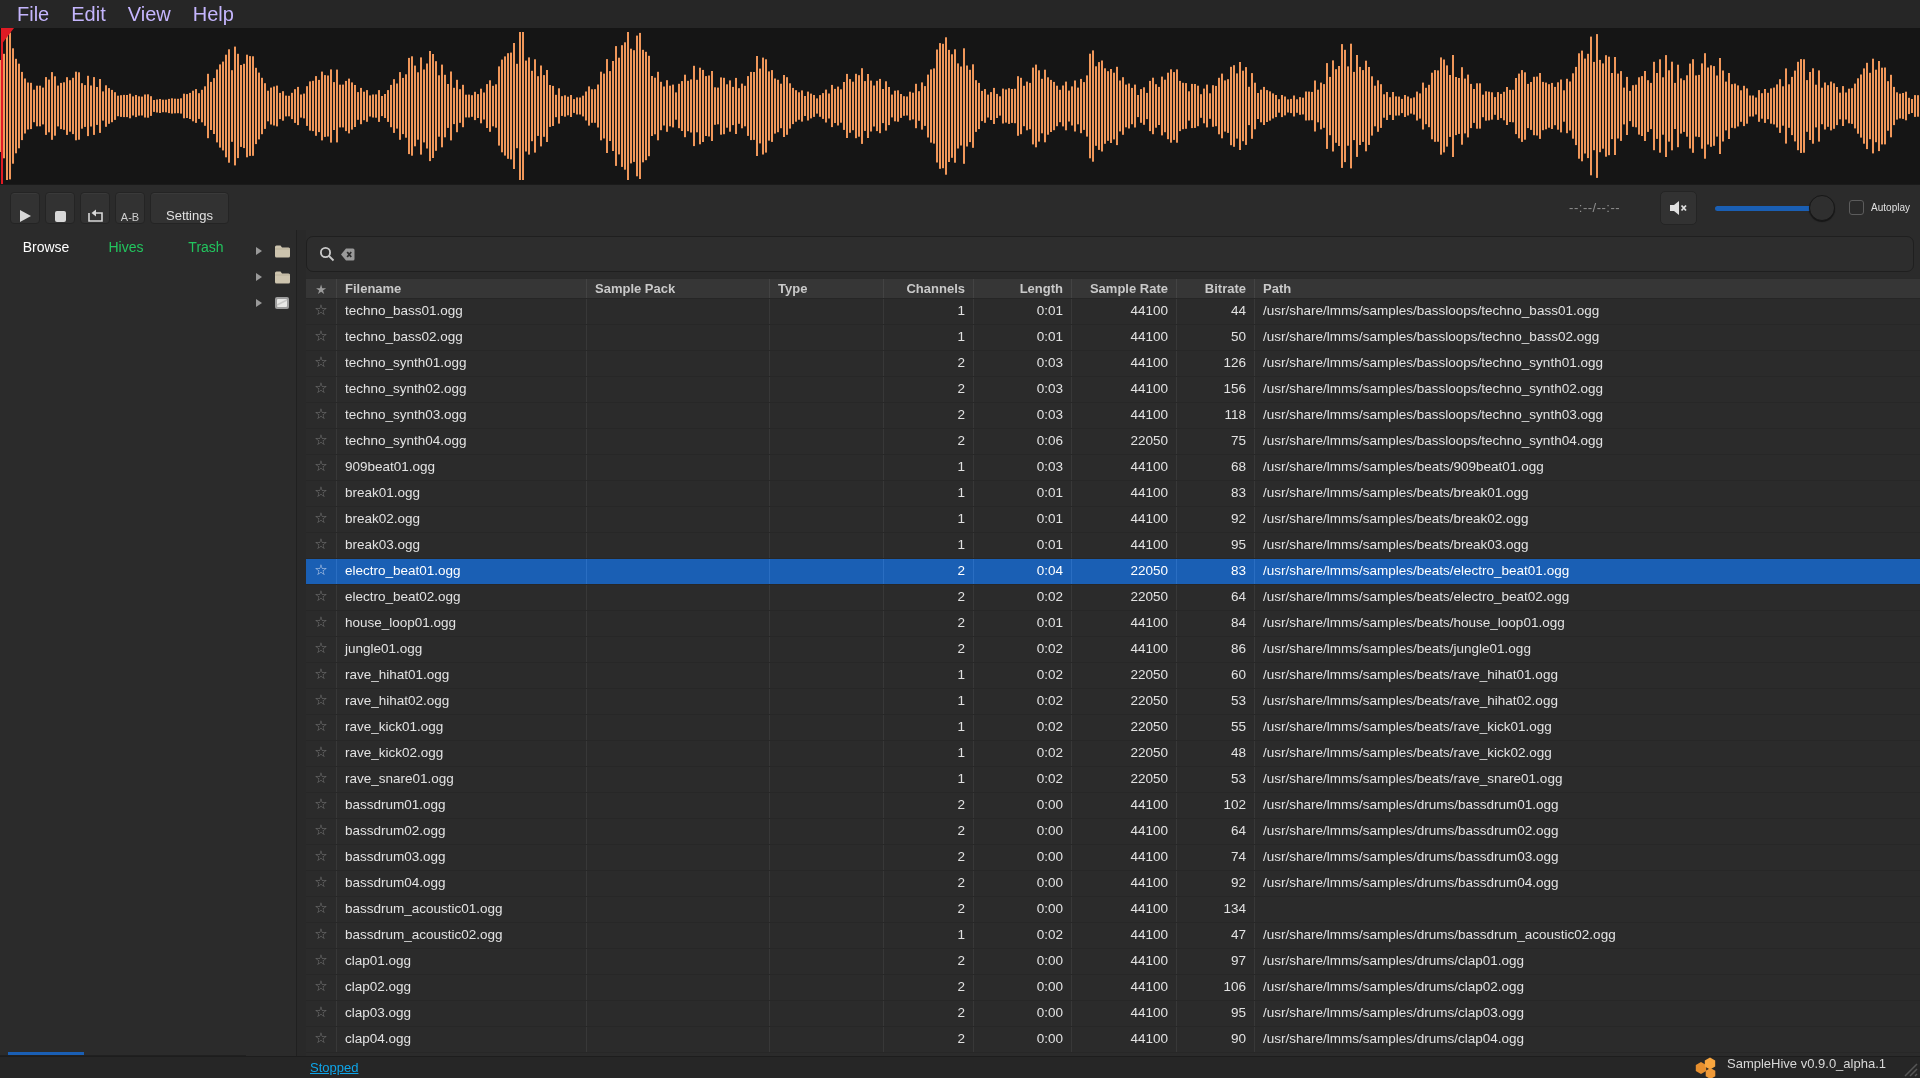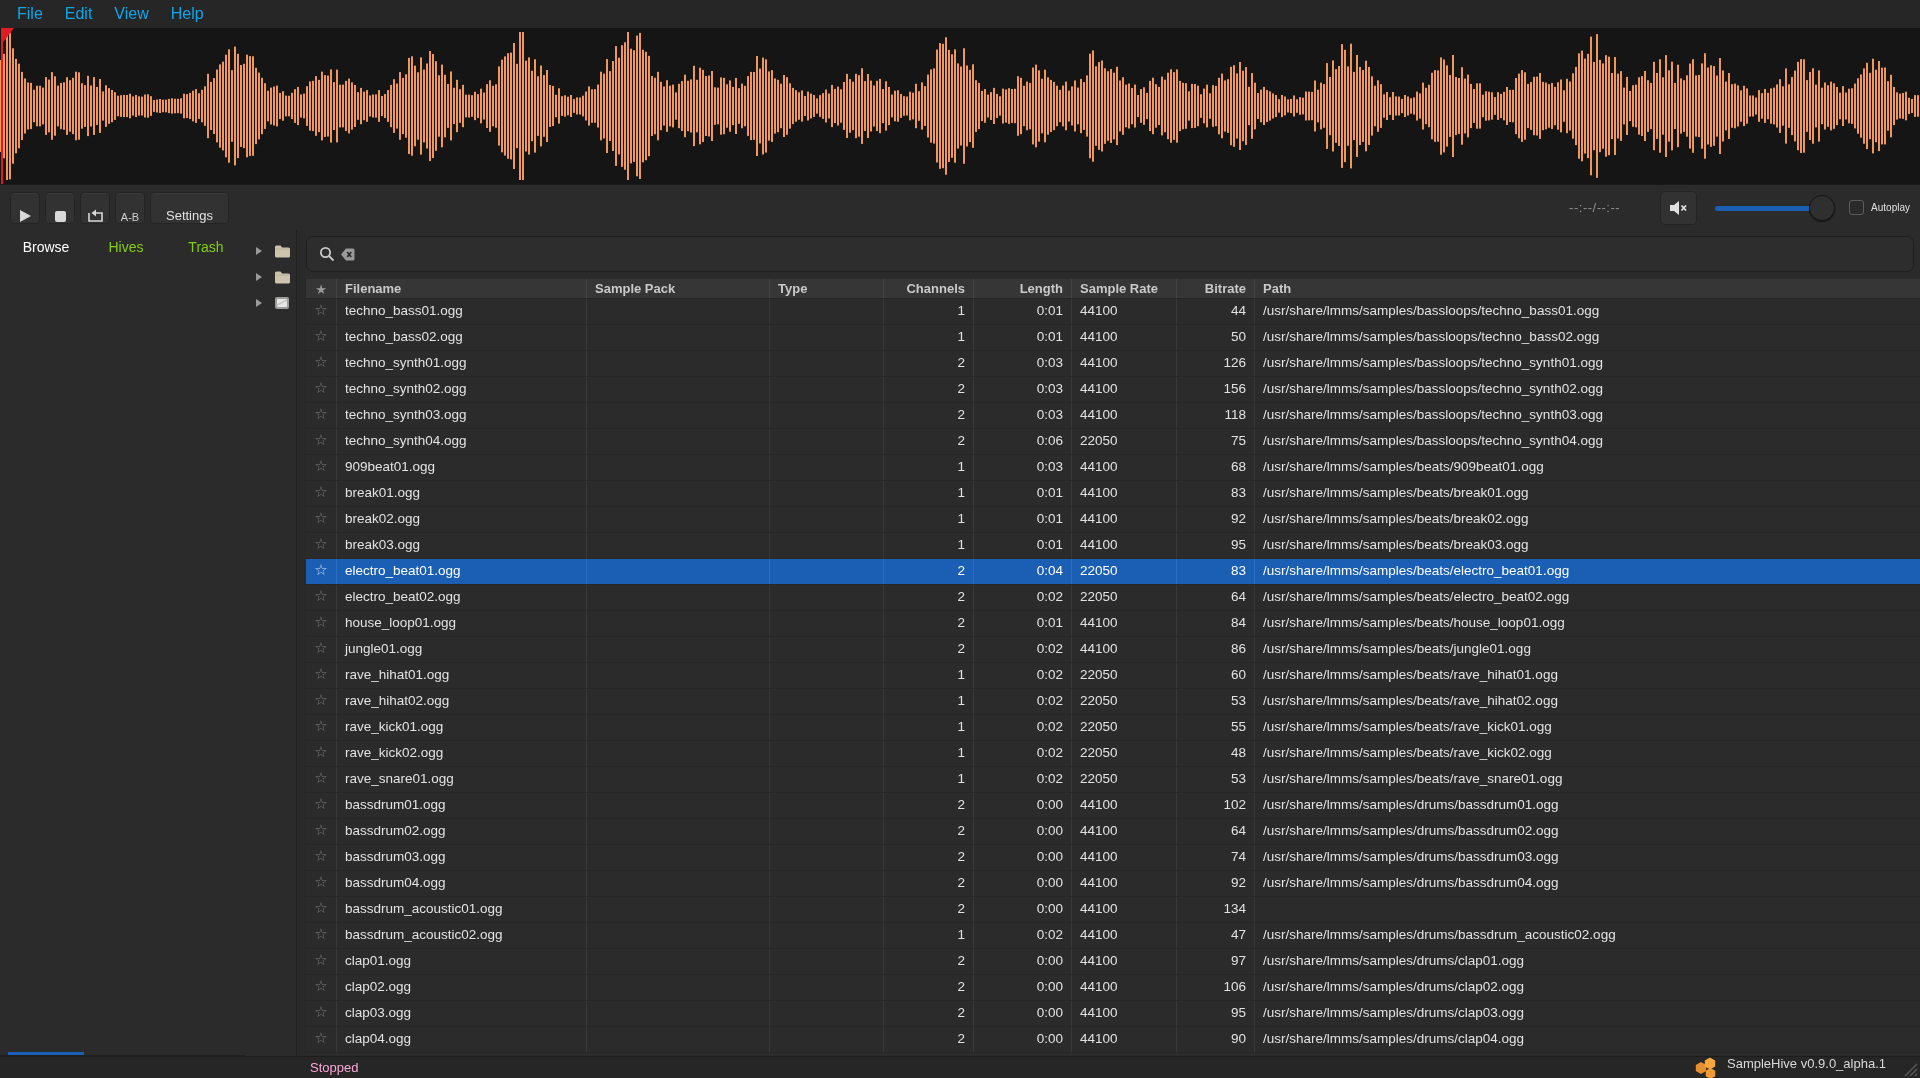--- a/index.html
+++ b/index.html
@@ -1,21 +1,21 @@
 <!DOCTYPE html>
 <html><head>
 <meta charset="utf-8">
 <style>
   * { margin:0; padding:0; box-sizing:border-box; }
   html,body { width:1920px; height:1078px; overflow:hidden; background:#262626;
     font-family:"Liberation Sans","DejaVu Sans",sans-serif; color:#e6e6e6; }
 
   
   .menubar { height:28px; background:#262626; display:flex; align-items:center; padding-left:6px; }
-  .menu-item { font-size:16px; color:#0ea5e9; padding:4px 11px; cursor:default; }
+  .menu-item { font-size:20px; color:#c4b5fd; padding:4px 11px; cursor:default; }
 
   
   .waveform-panel { position:relative; height:157px; background:#151515; border-bottom:1px solid #1a1a1a; }
   .waveform-panel svg { display:block; }
 
   
   .transport { height:45px; background:#2b2b2b; display:flex; align-items:center; padding:0 10px; }
   .tbtn { height:32px; min-width:30px; background:#323232; border:1px solid #242424;
     border-radius:4px; margin-right:5px; display:flex; align-items:flex-end; justify-content:center;
     box-shadow:0 1px 0 rgba(255,255,255,0.04) inset; color:#d8d8d8; }
@@ -34,21 +34,21 @@
   .autoplay-label { font-size:10px; color:#e0e0e0; }
 
   
   .main { height:826px; display:flex; }
   .sidebar { width:296px; background:#2b2b2b; display:flex; flex-direction:row; }
   .splitter { width:10px; background:#292929; border-left:1px solid #202020; }
   .content { flex:1; background:#2b2b2b; display:flex; flex-direction:column; min-width:0; }
 
   
   .tabs { display:flex; border-bottom:1px solid #202020; padding-left:6px; }
-  .tab { width:80px; text-align:center; font-size:14px; color:#84cc16; padding:9px 0 8px 0; position:relative; }
+  .tab { width:80px; text-align:center; font-size:14px; color:#22c55e; padding:9px 0 8px 0; position:relative; }
   .tab.active { color:#ffffff; }
   .tab.active::after { content:""; position:absolute; left:2px; right:2px; bottom:0; height:3px; background:#1a5fb4; }
 
   
   .tree { margin-top:8px; }
   .tree-item { height:26px; display:flex; align-items:center; padding-left:10px; font-size:14px; }
   .expander { width:0; height:0; border-left:6px solid #9a9a9a; border-top:4px solid transparent;
     border-bottom:4px solid transparent; margin-right:12px; }
   .tree-icon { margin-right:6px; display:flex; }
   .tree-label { padding:1px 4px; color:#e6e6e6; }
@@ -77,28 +77,28 @@
   .trow.selected .td { color:#ffffff; border-right-color:#2a6ec2; }
   .c-star { width:31px; text-align:center; padding-left:0; padding-right:0; }
   .td.c-star { font-size:15px; color:#7a7a7a; padding-top:2px; }
   .trow.selected .td.c-star { color:#c9d7ee; }
   .th.c-star { color:#9a9a9a; font-size:13px; padding-top:3px; }
   .c-filename { width:250px; }
   .c-samplepack { width:183px; }
   .c-type { width:114px; }
   .c-channels { width:90px; text-align:right; }
   .c-length { width:98px; text-align:right; }
-  .c-samplerate { width:105px; }
+  .c-samplerate { width:105px; text-align:right; }
   .c-bitrate { width:78px; text-align:right; }
   .c-path { flex:1; border-right:none; }
   .table-fill { flex:1; background:#2b2b2b; }
 
   
   .statusbar { height:22px; background:#262626; border-top:1px solid #1d1d1d; display:flex; align-items:center; }
-  .status-text { font-size:13px; color:#f9a8d4; margin-left:310px; }
+  .status-text { font-size:13px; color:#0ea5e9; margin-left:310px;text-decoration:underline; }
   .sb-spacer { flex:1; }
   .app-version { font-size:13px; color:#d8d8d8; margin:0 14px 8px 8px; }
   .grip { margin-right:2px; display:flex; }
 </style>
 </head>
 <body>
 
 <div class="menubar">
   <div class="menu-item">File</div>
   <div class="menu-item">Edit</div>

